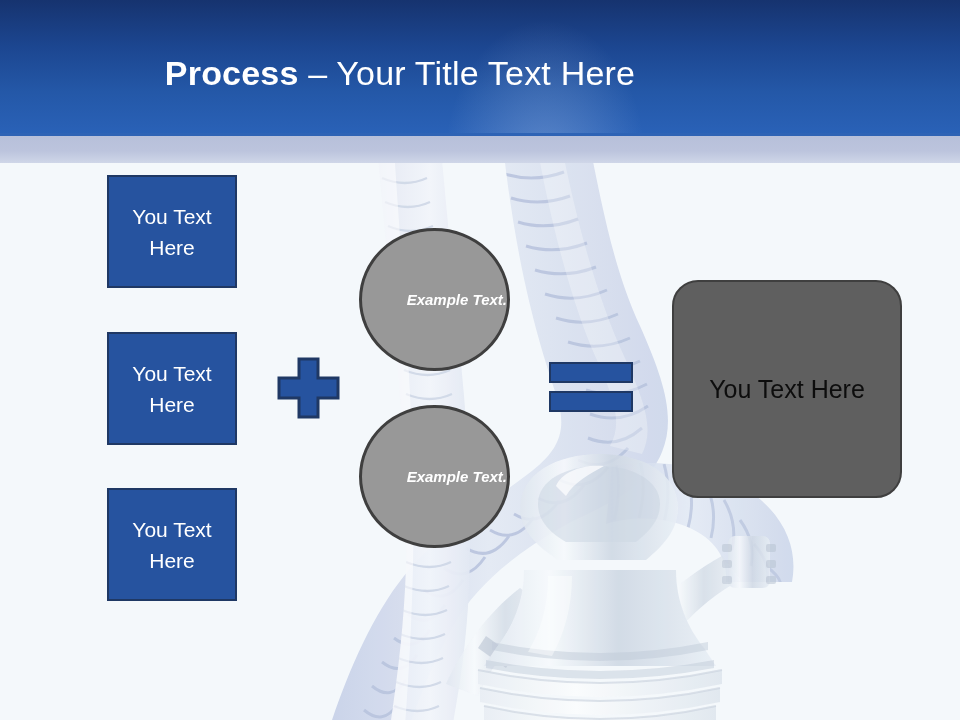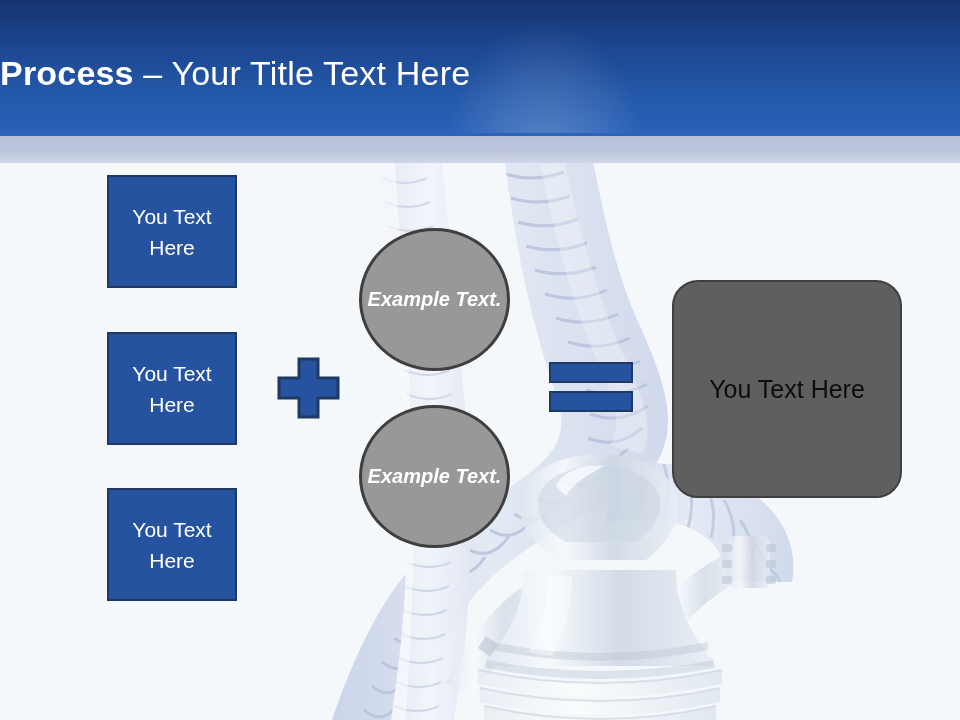--- a/index.html
+++ b/index.html
@@ -56,21 +56,21 @@
     position: absolute;
     left: 0; top: 136px;
     width: 960px; height: 27px;
     background: linear-gradient(to bottom, #b7c0da 0%, #bcc4dd 55%, #cfd6e8 100%);
   }
 
   .title {
     position: absolute;
     left: 0; top: 52px;
     width: 800px;
-    text-align: left;
+    text-align: center;
     color: #ffffff;
     font-size: 34px;
     line-height: 42px;
     letter-spacing: 0.2px;
     white-space: nowrap;
   }
   .title .strong { font-weight: bold; }
   .title .light  { font-weight: normal; }
 
   
@@ -104,24 +104,24 @@
   .gray-circle {
     position: absolute;
     width: 151px;
     height: 143px;
     border-radius: 50%;
     background: #989898;
     border: 3px solid #3f3f3f;
     box-sizing: border-box;
     display: flex;
     align-items: center;
-    justify-content: center;
+    justify-content: flex-end;
     text-align: center;
     color: #ffffff;
-    font-size: 20px;
+    font-size: 15px;
     line-height: 23px;
     font-weight: bold;
     font-style: italic;
   }
   .gray-circle-1 { left: 359px; top: 228px; }
   .gray-circle-2 { left: 359px; top: 405px; }
 
   
   .equals-sign {
     position: absolute;

